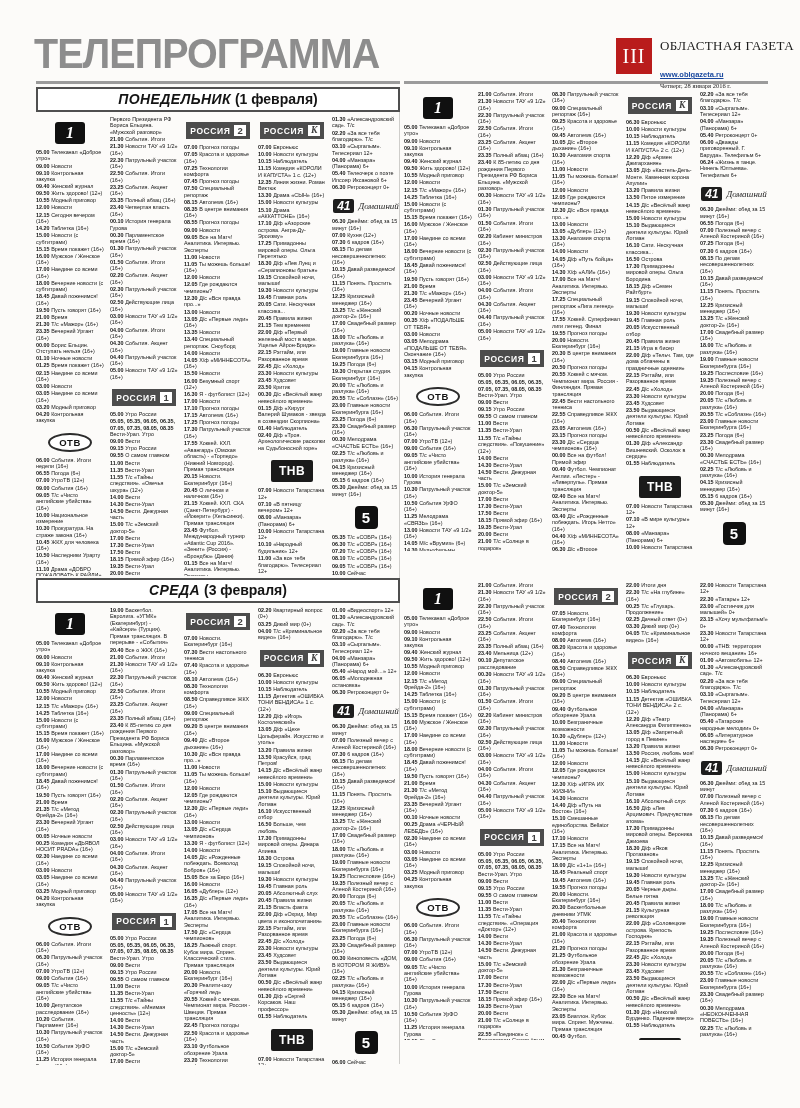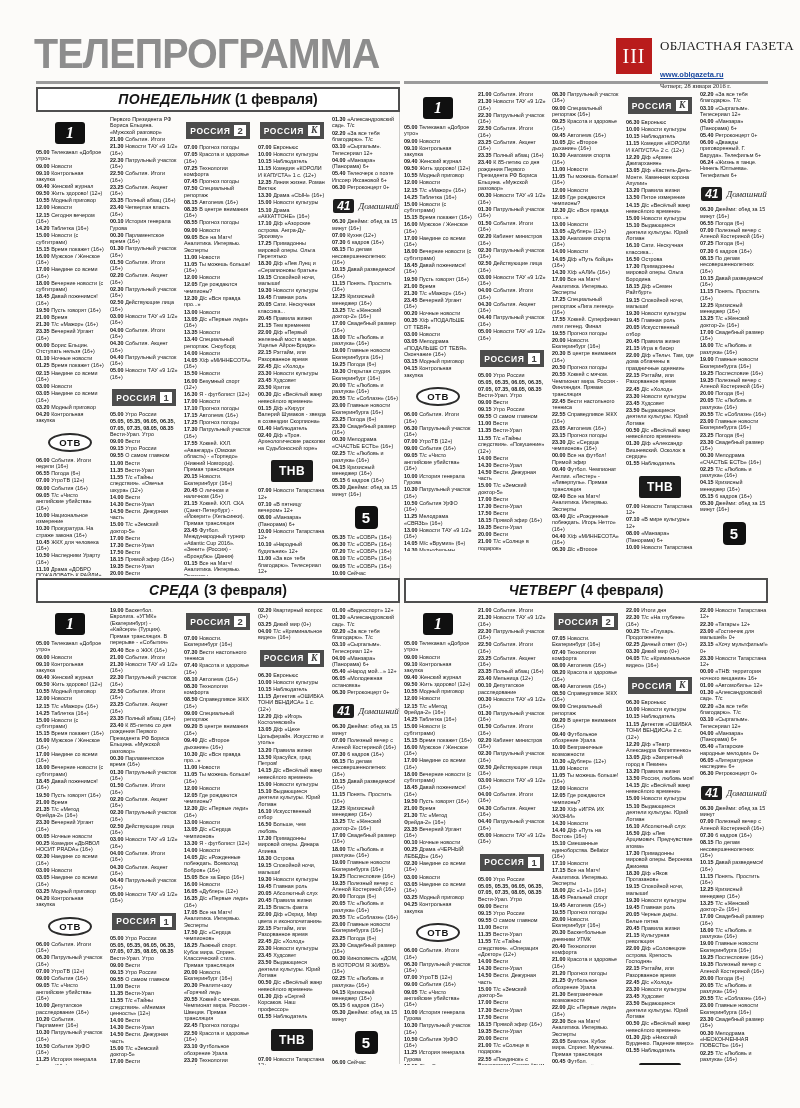--- a/index.html
+++ b/index.html
@@ -812,21 +812,20 @@
                 <span class="sq">5</span>
               </div>
             </div>
             <div class="plist">
               <div class="pline"><span class="ptime">06.00</span><span class="ptitle"> Сейчас</span></div>
             </div>
           </div>
         </div>
       </section>
       <section class="day-section br">
-        <div class="day-header"><span class="day-name">ЧЕТВЕРГ</span><span class="day-date"> (4 февраля)</span></div>
         <div class="cols">
           <div class="col">
             <div class="logo-row">
               <div class="logo perviy">
                 <span class="box1">1</span>
               </div>
             </div>
             <div class="plist">
               <div class="pline"><span class="ptime">05.00</span><span class="ptitle"> Телеканал «Доброе утро»</span></div>
               <div class="pline"><span class="ptime">09.00</span><span class="ptitle"> Новости</span></div>

